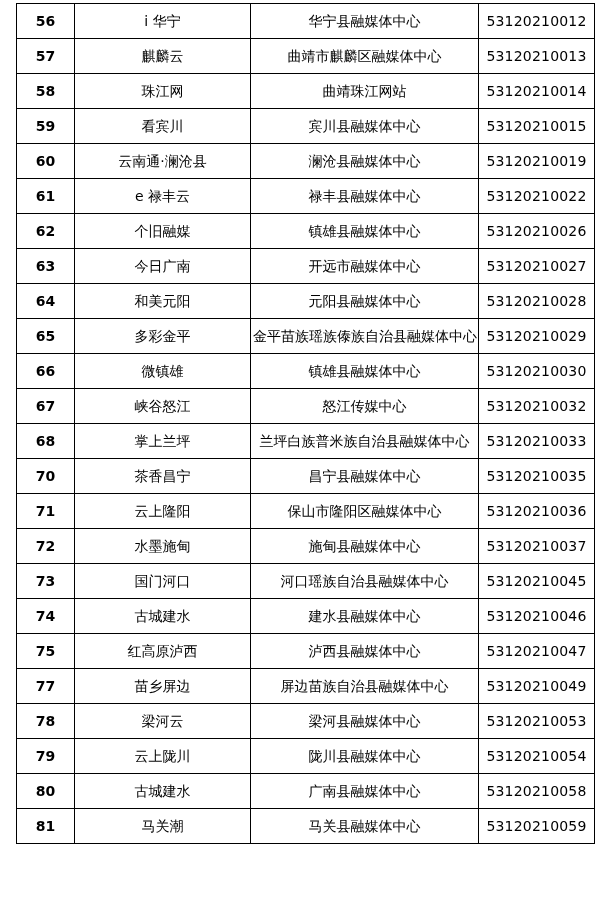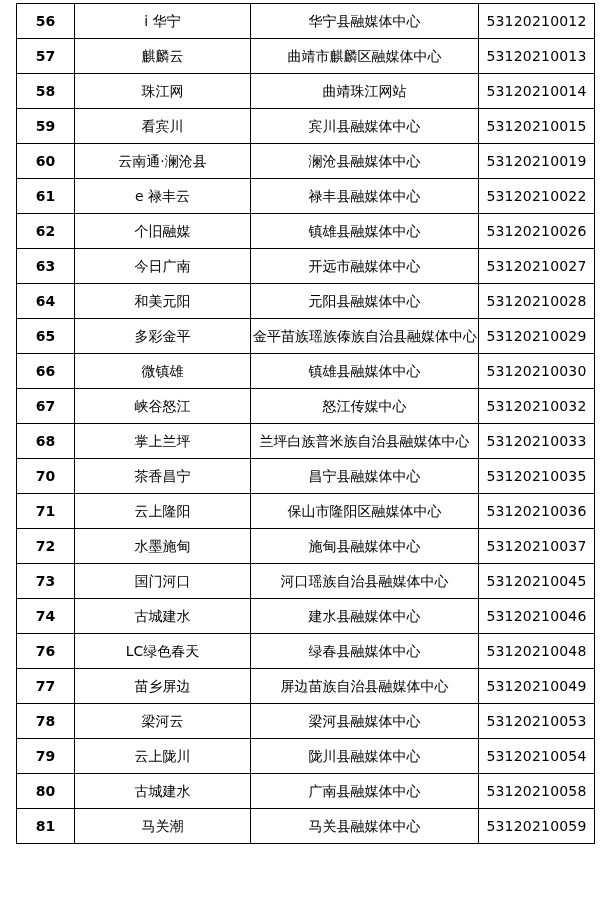--- a/index.html
+++ b/index.html
@@ -161,24 +161,24 @@
           <td class="cell-organization">河口瑶族自治县融媒体中心</td>
           <td class="cell-code">53120210045</td>
         </tr>
         <tr>
           <td class="cell-index">74</td>
           <td class="cell-name">古城建水</td>
           <td class="cell-organization">建水县融媒体中心</td>
           <td class="cell-code">53120210046</td>
         </tr>
         <tr>
-          <td class="cell-index">76</td>
-          <td class="cell-name">LC绿色春天</td>
-          <td class="cell-organization">绿春县融媒体中心</td>
-          <td class="cell-code">53120210048</td>
+          <td class="cell-index">75</td>
+          <td class="cell-name">红高原泸西</td>
+          <td class="cell-organization">泸西县融媒体中心</td>
+          <td class="cell-code">53120210047</td>
         </tr>
         <tr>
           <td class="cell-index">77</td>
           <td class="cell-name">苗乡屏边</td>
           <td class="cell-organization">屏边苗族自治县融媒体中心</td>
           <td class="cell-code">53120210049</td>
         </tr>
         <tr>
           <td class="cell-index">78</td>
           <td class="cell-name">梁河云</td>

